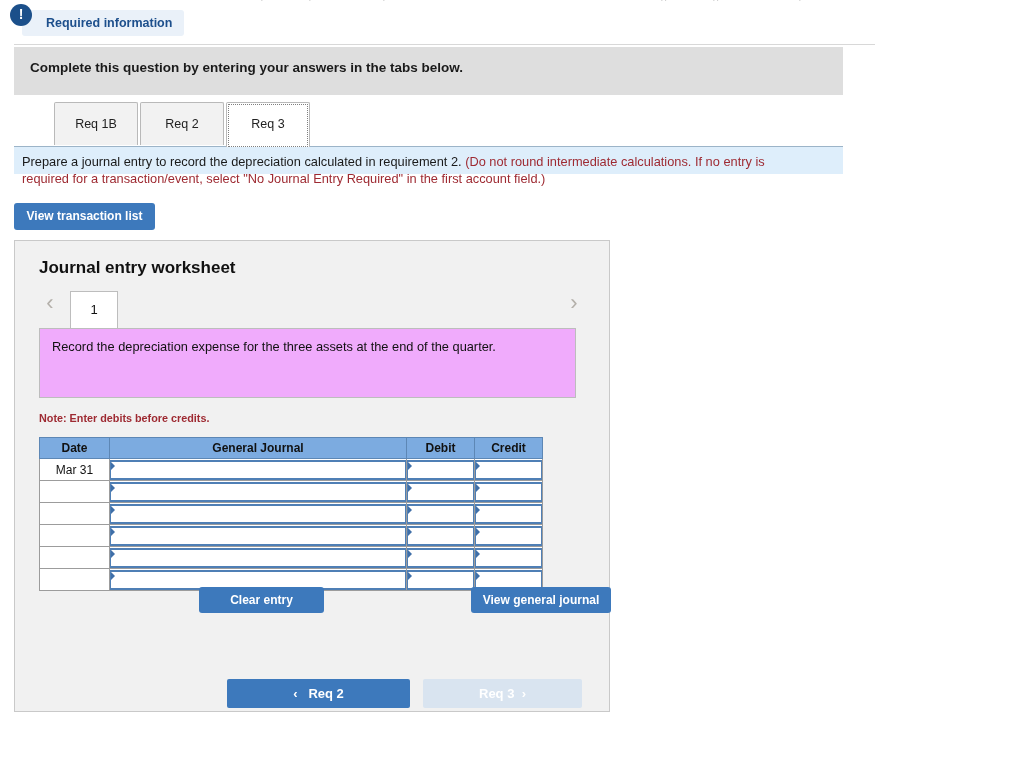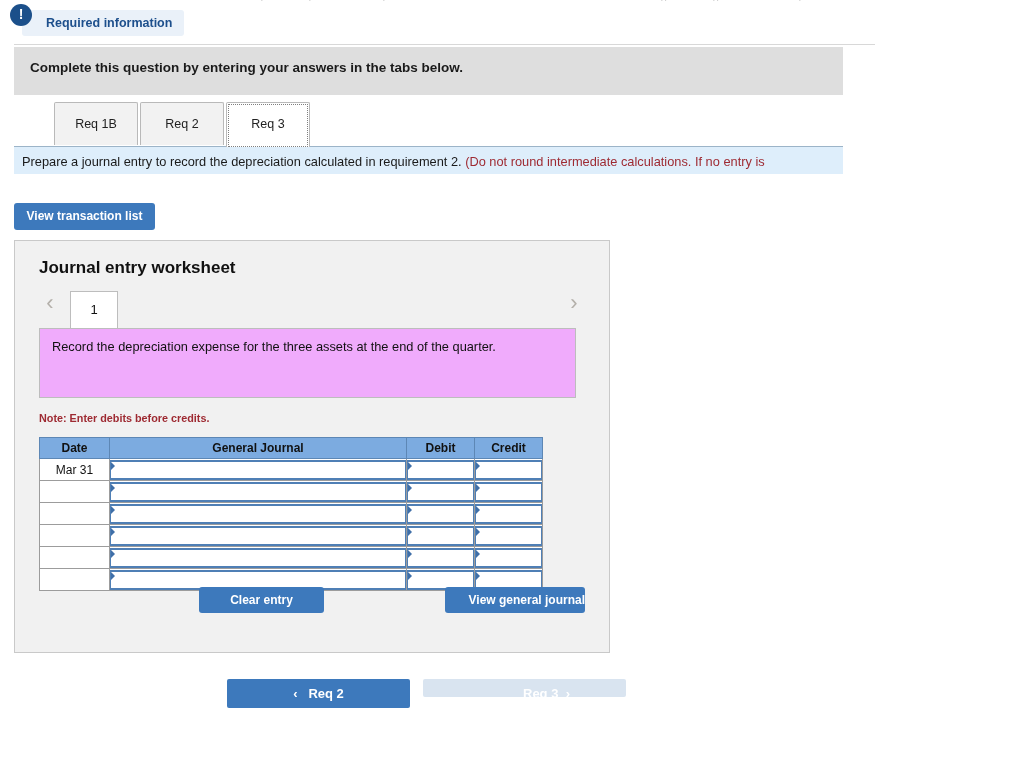--- a/index.html
+++ b/index.html
@@ -183,21 +183,21 @@
     height: 27px;
     line-height: 27px;
   }
 
   
   .worksheet {
     position: absolute;
     left: 14px;
     top: 240px;
     width: 596px;
-    height: 413px;
+    height: 472px;
     background: #f1f1f1;
     border: 1px solid #c9c9c9;
     box-sizing: border-box;
   }
   .ws-title {
     position: absolute;
     left: 24px;
     top: 17px;
     font-size: 17px;
     font-weight: bold;
@@ -329,52 +329,50 @@
   .btn-clear {
     position: absolute;
     left: 184px;
     top: 346px;
     width: 125px;
     height: 26px;
     line-height: 26px;
   }
   .btn-viewgj {
     position: absolute;
-    left: 430px;
+    left: 456px;
     top: 346px;
     width: 140px;
     height: 26px;
     line-height: 26px;
-    text-align: right;
   }
 
   
   .nav-prev {
     position: absolute;
     left: 227px;
     top: 679px;
     width: 183px;
     height: 29px;
     line-height: 29px;
     font-size: 13px;
     border-radius: 2px;
   }
   .nav-next {
     position: absolute;
     left: 423px;
     top: 679px;
     width: 159px;
-    height: 18px;
+    height: 29px;
     line-height: 29px;
     font-size: 13px;
     background: #d9e4f0;
     color: #ffffff;
     border-radius: 2px;
     cursor: default;
-    padding-left: 44px;
   }
   .chev { font-weight: bold; }
 </style>
 </head>
 <body>
 
 <div id="page">
 
   <div class="top-fragments" id="topFrags">
       <span class="frag" style="left: 260px;">·</span>
@@ -405,20 +403,21 @@
     </div>
     <div class="tab active focusring" style="left:172px;">
       <span>Req 3</span>
     </div>
   </div>
 
   <div class="blue-box">
     <div class="t">
       <span>Prepare a journal entry to record the depreciation calculated in requirement 2.</span>
       <span class="red">(Do not round intermediate calculations. If no entry is</span><br>
+      <span class="red">required for a transaction/event, select "No Journal Entry Required" in the first account field.)</span>
     </div>
   </div>
 
   <div class="btn btn-txlist">View transaction list</div>
 
   <div class="worksheet">
 
     <div class="ws-title">Journal entry worksheet</div>
 
     <div class="pager-prev">‹</div>

